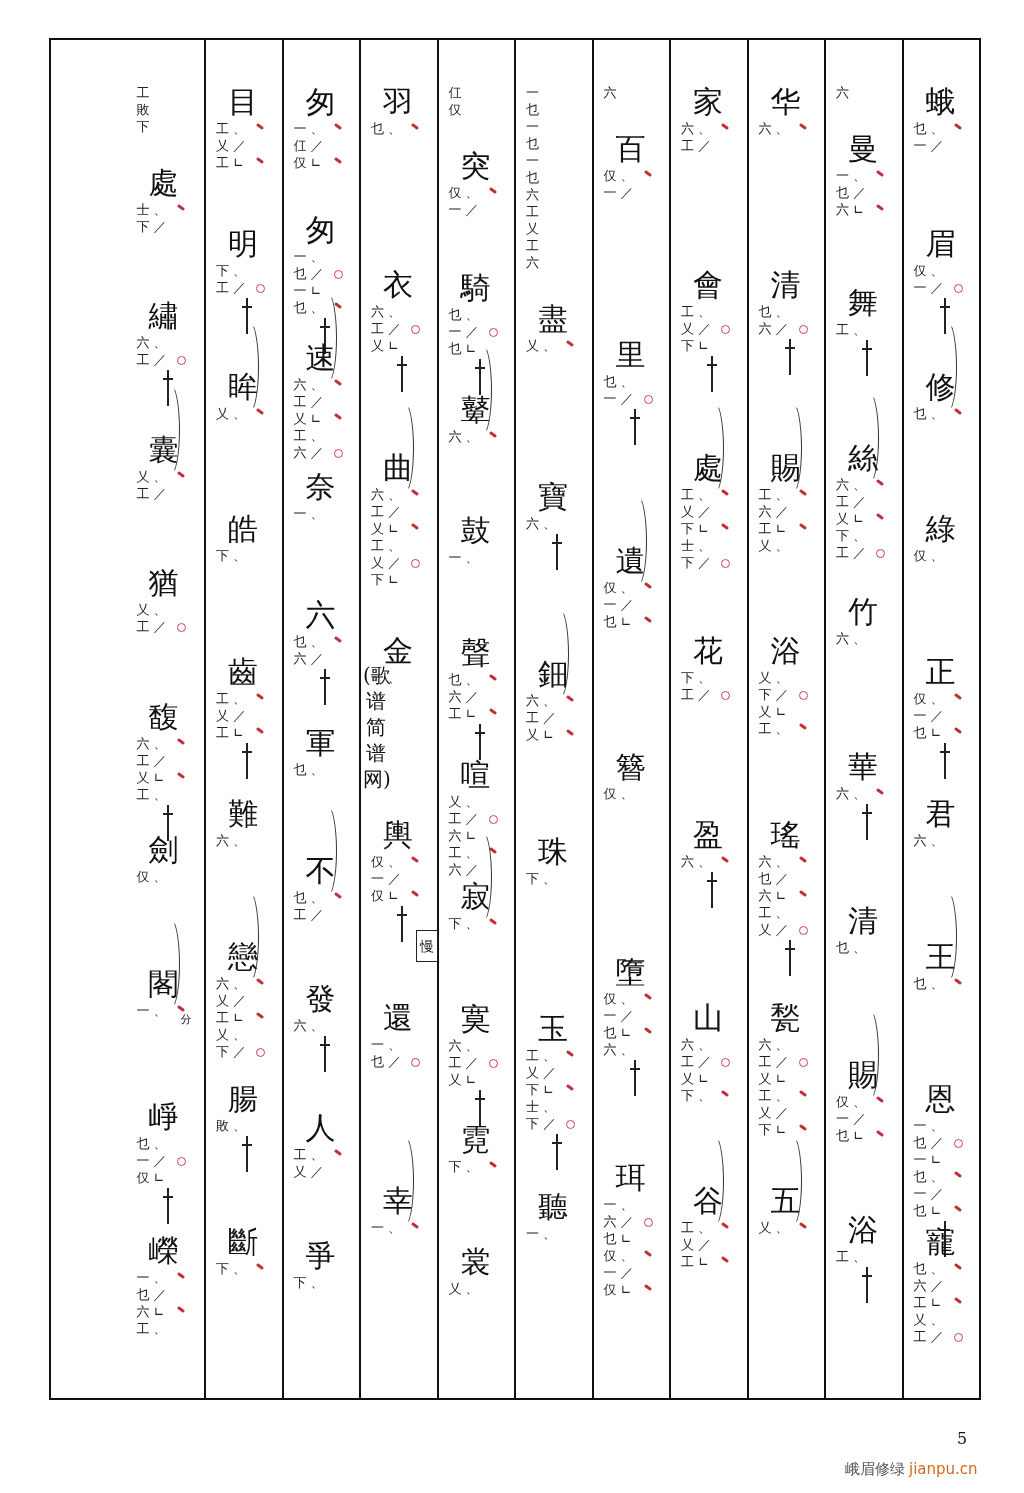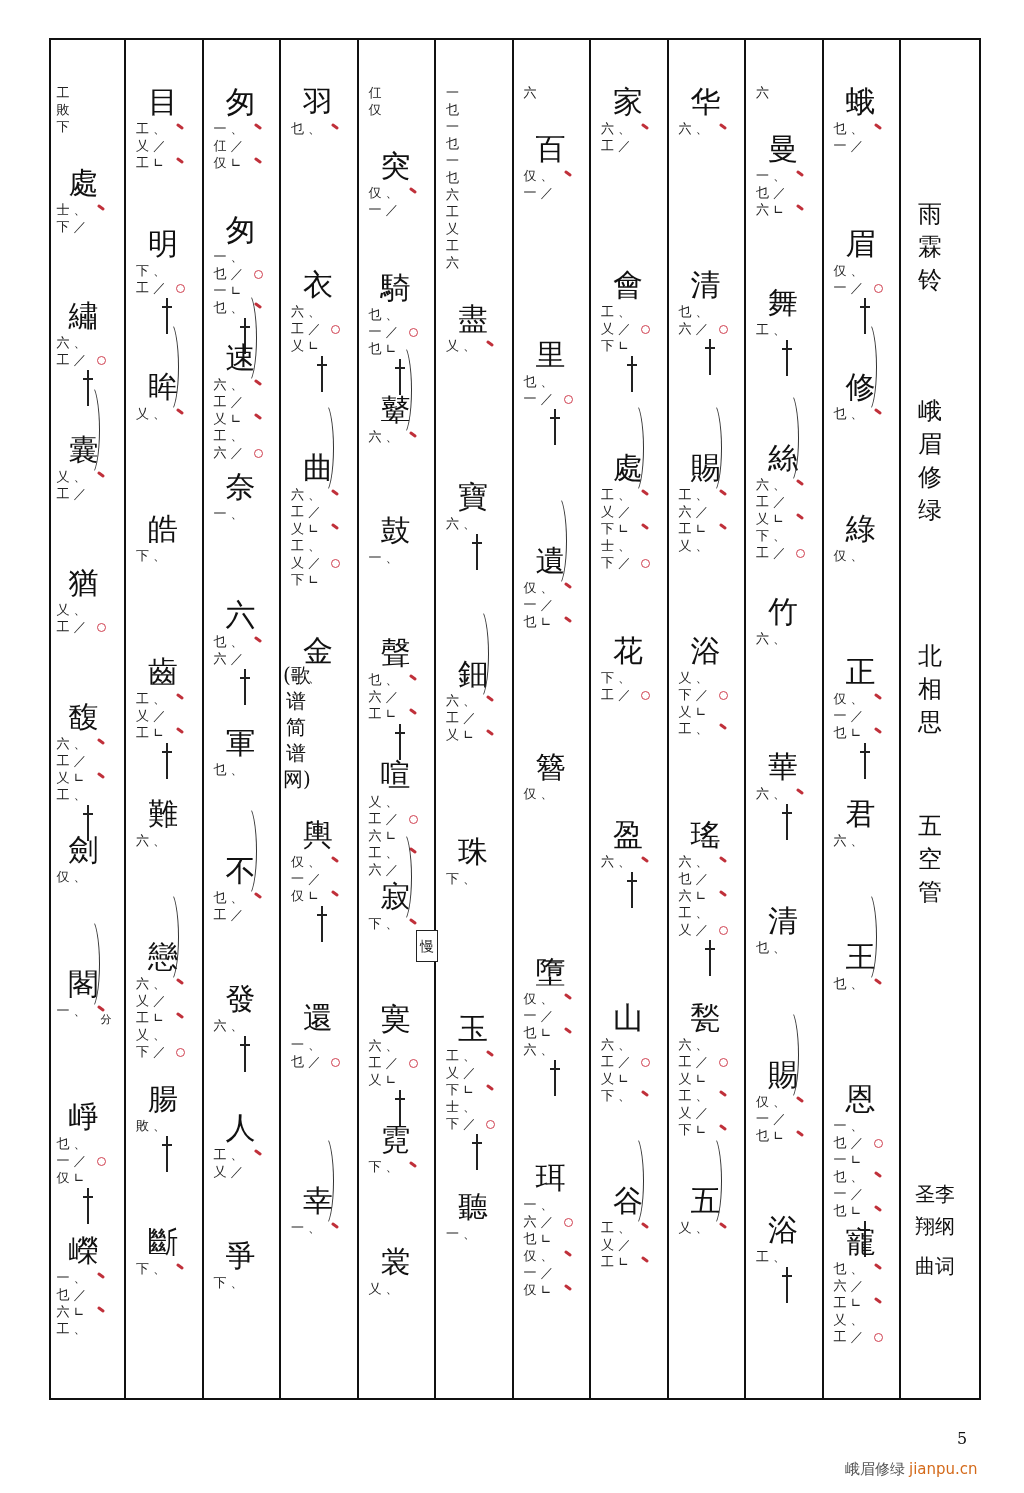--- a/index.html
+++ b/index.html
@@ -27,29 +27,20 @@
   .page-num { position:absolute; left:957px; top:1429px; font-size:16px; }
   .watermark { position:absolute; left:845px; top:1460px; font-size:15px; color:#555; font-family:"DejaVu Sans",sans-serif; }
   .watermark .wm-en { color:#d46a1a; margin-left:4px; }
   .vert-phrase { position:absolute; left:296px; top:622px; font-size:22px; line-height:28px; width:26px; text-align:center; }
 </style>
 </head>
 <body>
 
 <div class="frame">
 
-  <div class="col title-col">
-    <div class="title-text" style="top:158px;">雨霖铃</div>
-    <div class="title-text" style="top:355px;">峨眉修绿</div>
-    <div class="title-text" style="top:600px;">北相思</div>
-    <div class="title-text" style="top:770px;">五空管</div>
-    <div class="author" style="top:1140px; left:14px; width:50px;">圣李</div>
-    <div class="author" style="top:1172px; left:14px; width:50px;">翔纲</div>
-    <div class="author" style="top:1212px; left:14px; width:50px;">曲词</div>
-  </div>
 
   <div id="music-cols" style="display:contents;"></div>
 <div class="col music-col">
       <div class="lyric" style="top: 46px;">蛾</div>
       <div class="note" style="top: 82px;">乜</div>
       <div class="mark" style="top: 82px; left: 27px;">、</div>
       <div class="red-tick" style="top: 85px; left: 50px;"></div>
       <div class="note" style="top: 99px;">一</div>
       <div class="mark" style="top: 99px; left: 27px;">／</div>
       <div class="lyric" style="top: 188.444px;">眉</div>

